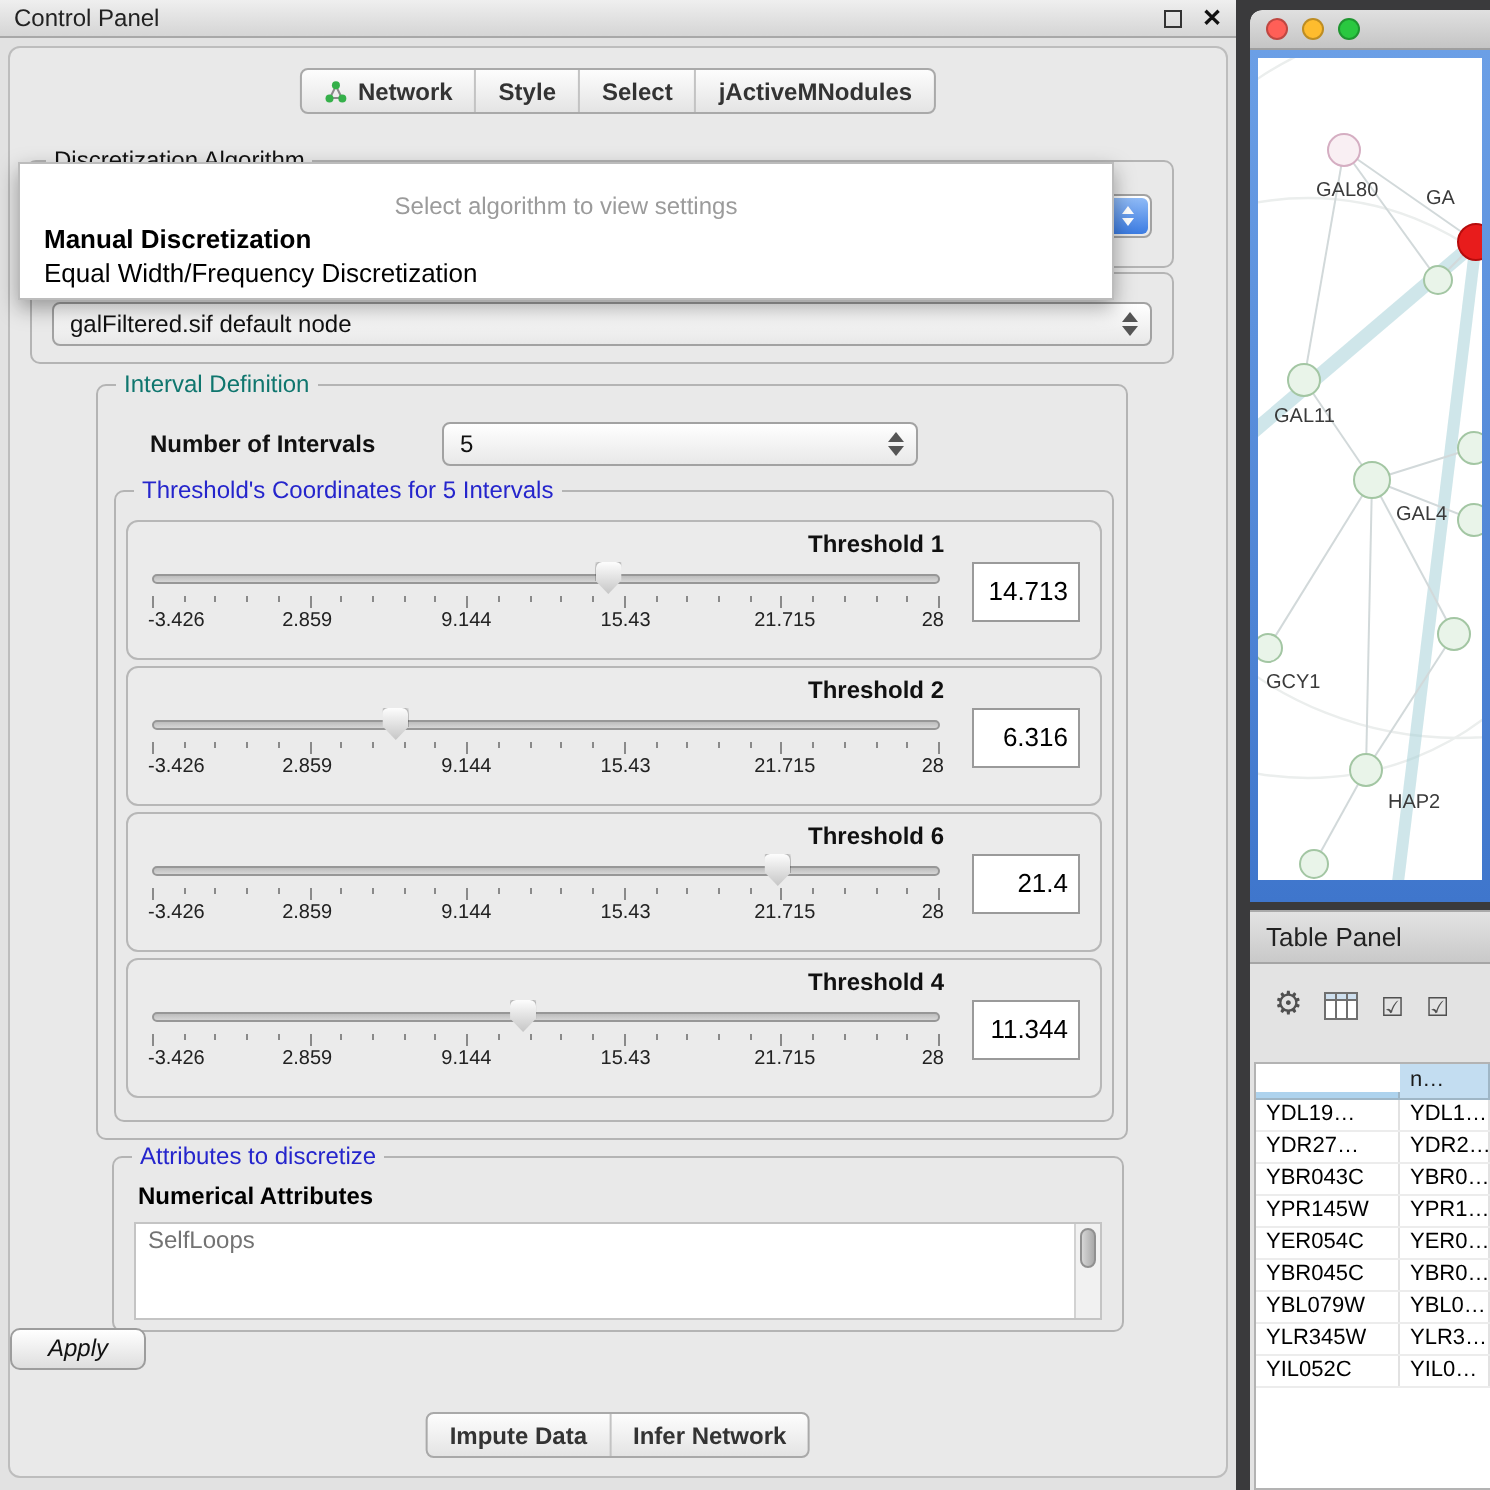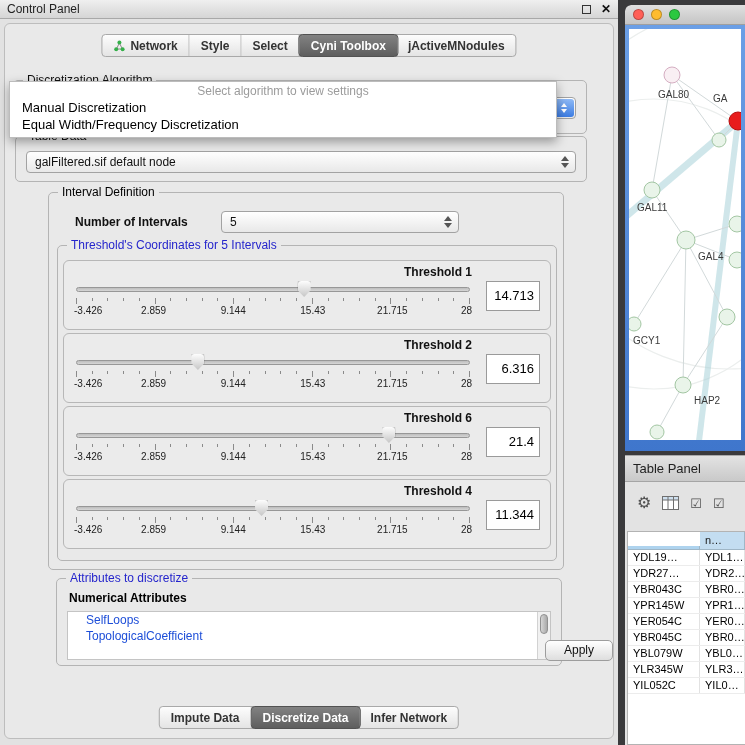--- a/index.html
+++ b/index.html
@@ -19,62 +19,62 @@
   .tabstrip.top{top:10px;}
   .tabstrip.bottom{top:682px;}
   .tab{display:flex;align-items:center;gap:5px;padding:0 11px;font-size:12px;font-weight:700;color:#333;border-right:1px solid #c3c3c3;white-space:nowrap;}
   .tab:last-child{border-right:none;}
   .tab.sel{background:linear-gradient(#828282,#5e5e5e);color:#fff;border-radius:4px;margin:-1px;border:1px solid #525252;}
   .tabicon{display:inline-flex;align-items:center;}
 
   
   .group{position:absolute;border:1px solid #b4b4b4;border-radius:5px;}
   .gtitle{position:absolute;top:-8px;left:9px;background:#e9e9e9;padding:0 4px;font-size:12px;white-space:nowrap;}
-  .gtitle.green{color:#000000;}
+  .gtitle.green{color:#0f766e;}
   .gtitle.blue{color:#2525cc;}
   .gtitle.plain{color:#111;}
 
   
   .combo{position:absolute;height:22px;background:linear-gradient(#ffffff,#e8e8e8);border:1px solid #a2a2a2;border-radius:4px;font-size:12px;color:#111;display:flex;align-items:center;padding:0 26px 0 8px;}
   .arrows{position:absolute;right:6px;top:4px;display:flex;flex-direction:column;gap:2px;}
   .arr-up{width:0;height:0;border-left:4px solid transparent;border-right:4px solid transparent;border-bottom:5px solid #555;}
   .arr-down{width:0;height:0;border-left:4px solid transparent;border-right:4px solid transparent;border-top:5px solid #555;}
   .combo-blue{position:absolute;right:1px;top:1px;bottom:1px;width:20px;border-radius:3px;background:linear-gradient(#8fbaf6,#3c7ce2);display:flex;flex-direction:column;align-items:center;justify-content:center;gap:2px;}
   .combo-blue .arr-up{border-bottom-color:#fff;border-left-width:3px;border-right-width:3px;border-bottom-width:4px;}
   .combo-blue .arr-down{border-top-color:#fff;border-left-width:3px;border-right-width:3px;border-top-width:4px;}
 
   
-  .popup{position:absolute;left:4px;top:57px;width:548px;background:#fff;border:1px solid #bcbcbc;box-shadow:0 4px 10px rgba(0,0,0,.35);z-index:50;padding:2px 0 4px;}
+  .popup{position:absolute;left:4px;top:57px;width:548px;background:#fff;border:1px solid #bcbcbc;box-shadow:0 4px 10px rgba(0,0,0,.35);z-index:50;padding:14px 0 4px;}
   .popup .ph{color:#9b9b9b;font-size:12px;text-align:center;height:15px;line-height:15px;}
   .popup .item{font-size:13px;padding:1px 12px;height:17px;line-height:16px;color:#000;}
-  .popup .item.bold{font-weight:400;}
+  .popup .item.bold{font-weight:700;}
 
   
   .th-panel{position:relative;border:1px solid #b7b7b7;border-radius:6px;height:70px;margin-bottom:3px;background:#ebebeb;padding:4px 10px 2px 10px;display:flex;}
   .th-left{flex:1;margin-right:14px;min-width:0;text-align:right;}
   .th-label{font-weight:700;font-size:12px;}
   .slider{position:relative;height:18px;margin-top:1px;}
   .track{position:absolute;top:7px;left:2px;right:2px;height:5px;background:linear-gradient(#bdbdbd,#d6d6d6);border:1px solid #979797;border-radius:3px;}
   .thumb{position:absolute;top:1px;width:13px;height:16px;background:linear-gradient(#fdfdfd,#c6c6c6);border-radius:3px;clip-path:polygon(0 0,100% 0,100% 58%,50% 100%,0 58%);filter:drop-shadow(0 0 1px rgba(0,0,0,.65));}
   .ticks{display:flex;justify-content:space-between;height:6px;padding:0 2px;align-items:flex-start;}
   .tick{width:1px;height:3px;background:#8a8a8a;}
   .tick.major{height:6px;}
   .scale{position:relative;height:12px;font-size:10px;color:#222;margin-top:1px;}
   .scale span{position:absolute;transform:translateX(-50%);white-space:nowrap;top:0;}
   .th-value{width:54px;height:30px;align-self:center;background:#fff;border:1px solid #9a9a9a;font-size:13px;text-align:right;line-height:28px;padding:0 5px;color:#000;}
 
   
   .attr-sub{position:absolute;left:12px;top:12px;font-size:12px;font-weight:700;color:#000;}
   .listbox{position:absolute;left:10px;right:10px;top:32px;bottom:5px;background:#fff;border:1px solid #c4c4c4;overflow:hidden;}
-  .list-item{font-size:12px;line-height:16px;padding-left:18px;color:#1d4ed8;white-space:nowrap;}
+  .list-item{font-size:12px;line-height:16px;padding-left:6px;color:#737373;white-space:nowrap;}
   .vscroll{position:absolute;right:0;top:0;bottom:0;width:13px;background:#f1f1f1;border-left:1px solid #d2d2d2;}
   .vthumb{position:absolute;left:2px;right:2px;top:2px;height:42%;background:linear-gradient(90deg,#d6d6d6,#a9a9a9);border:1px solid #909090;border-radius:5px;}
 
   
-  .apply-row{position:absolute;left:0;right:0;top:616px;text-align:right;}
+  .apply-row{position:absolute;left:0;right:0;top:640px;text-align:left;font-style:italic;}
   .btn{display:inline-block;height:21px;padding:0 18px;background:linear-gradient(#ffffff,#dedede);border:1px solid #9d9d9d;border-radius:5px;font-size:12px;line-height:19px;color:#111;}
 
   
   .net-win{position:absolute;left:625px;top:5px;width:120px;height:446px;border-radius:6px 0 0 0;overflow:hidden;}
   .net-titlebar{height:20px;background:linear-gradient(#e0e0e0,#c5c5c5);border-bottom:1px solid #9f9f9f;display:flex;align-items:center;padding-left:8px;gap:7px;border-radius:6px 0 0 0;}
   .light{width:11px;height:11px;border-radius:50%;border:1px solid rgba(0,0,0,.25);}
   .net-frame{position:absolute;left:0;right:0;top:20px;bottom:0;background:linear-gradient(#6b9fe6,#3f76cc);padding:4px 4px 11px 4px;}
   .net-canvas{width:100%;height:100%;background:#fff;overflow:hidden;position:relative;}
 
   
@@ -119,23 +119,20 @@
             </svg>
           </span>
           <span>Network</span>
         </div>
         <div class="tab">
           <span>Style</span>
         </div>
         <div class="tab">
           <span>Select</span>
         </div>
-        <div class="tab sel">
-          <span>Cyni Toolbox</span>
-        </div>
         <div class="tab">
           <span>jActiveMNodules</span>
         </div>
       </div>
 
     <div class="group" style="left:8px;top:56px;width:574px;height:54px;">
       <span class="gtitle plain">Discretization Algorithm</span>
       <div class="combo" style="left:10px;right:10px;top:16px;">
         <span class="combo-blue">
             <span class="arr-up"></span>
@@ -363,38 +360,34 @@
           </div>
       </div>
     </div>
 
     <div class="group" style="left:51px;top:554px;width:506px;height:88px;">
       <span class="gtitle blue">Attributes to discretize</span>
       <span class="attr-sub">Numerical Attributes</span>
       <div class="listbox">
         <div id="attr-list">
             <div class="list-item">SelfLoops</div>
-            <div class="list-item">TopologicalCoefficient</div>
           </div>
         <div class="vscroll">
             <div class="vthumb"></div>
           </div>
       </div>
     </div>
 
     <div class="apply-row">
       <span class="btn">Apply</span>
     </div>
 
     <div class="tabstrip bottom" id="bottom-tabbar">
         <div class="tab">
           <span>Impute Data</span>
-        </div>
-        <div class="tab sel">
-          <span>Discretize Data</span>
         </div>
         <div class="tab">
           <span>Infer Network</span>
         </div>
       </div>
   </div>
 </div>
 
 <div class="net-win">
   <div class="net-titlebar">

